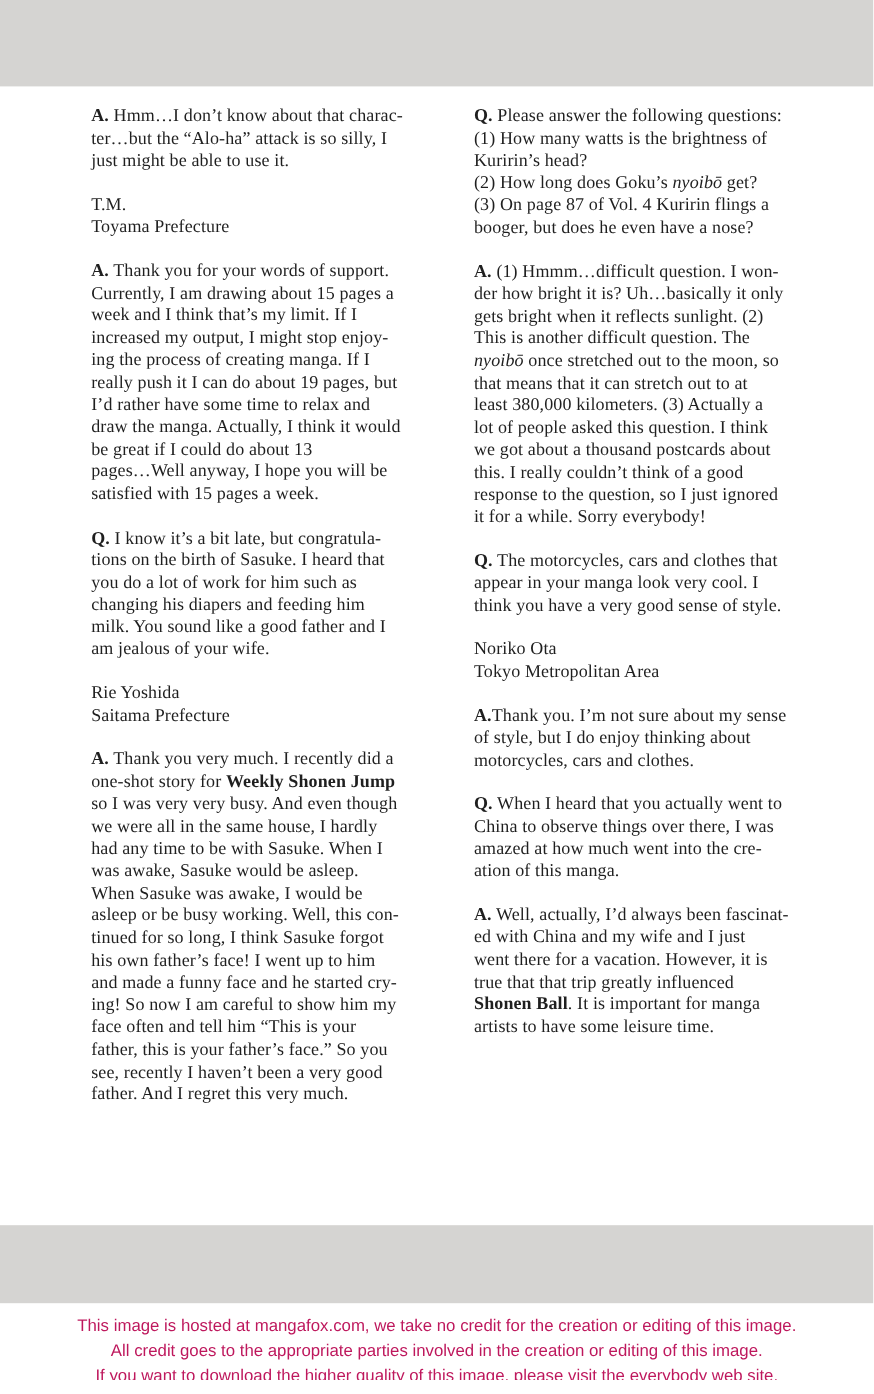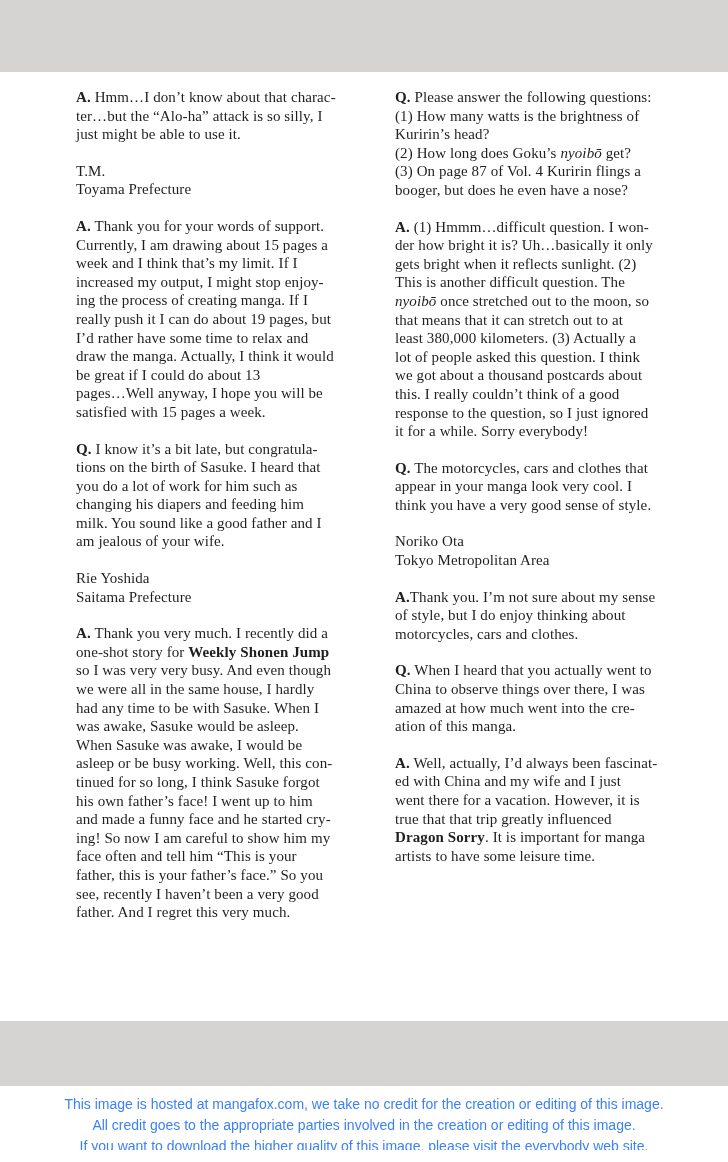--- a/index.html
+++ b/index.html
@@ -37,21 +37,21 @@
   .para em { font-style: italic; }
   .footer {
     position: absolute;
     top: 1094px;
     left: 0;
     width: 728px;
     text-align: center;
     font-family: "Liberation Sans", sans-serif;
     font-size: 14px;
     line-height: 21px;
-    color: #3b82f6;
+    color: #be185d;
   }
 </style>
 </head>
 <body>
 
 <div class="page">
 
   <div class="band band-top"></div>
 
   <div class="col col-left">
@@ -63,21 +63,21 @@
     <p class="para"><strong>A.</strong> Thank you very much. I recently did a<br>one-shot story for <strong>Weekly Shonen Jump</strong><br>so I was very very busy. And even though<br>we were all in the same house, I hardly<br>had any time to be with Sasuke. When I<br>was awake, Sasuke would be asleep.<br>When Sasuke was awake, I would be<br>asleep or be busy working. Well, this con-<br>tinued for so long, I think Sasuke forgot<br>his own father’s face! I went up to him<br>and made a funny face and he started cry-<br>ing! So now I am careful to show him my<br>face often and tell him “This is your<br>father, this is your father’s face.” So you<br>see, recently I haven’t been a very good<br>father. And I regret this very much.</p>
   </div>
 
   <div class="col col-right">
     <p class="para"><strong>Q.</strong> Please answer the following questions:<br>(1) How many watts is the brightness of<br>Kuririn’s head?<br>(2) How long does Goku’s <em>nyoibō</em> get?<br>(3) On page 87 of Vol. 4 Kuririn flings a<br>booger, but does he even have a nose?</p>
     <p class="para"><strong>A.</strong> (1) Hmmm…difficult question. I won-<br>der how bright it is? Uh…basically it only<br>gets bright when it reflects sunlight. (2)<br>This is another difficult question. The<br><em>nyoibō</em> once stretched out to the moon, so<br>that means that it can stretch out to at<br>least 380,000 kilometers. (3) Actually a<br>lot of people asked this question. I think<br>we got about a thousand postcards about<br>this. I really couldn’t think of a good<br>response to the question, so I just ignored<br>it for a while. Sorry everybody!</p>
     <p class="para"><strong>Q.</strong> The motorcycles, cars and clothes that<br>appear in your manga look very cool. I<br>think you have a very good sense of style.</p>
     <p class="para">Noriko Ota<br>Tokyo Metropolitan Area</p>
     <p class="para"><strong>A.</strong>Thank you. I’m not sure about my sense<br>of style, but I do enjoy thinking about<br>motorcycles, cars and clothes.</p>
     <p class="para"><strong>Q.</strong> When I heard that you actually went to<br>China to observe things over there, I was<br>amazed at how much went into the cre-<br>ation of this manga.</p>
-    <p class="para"><strong>A.</strong> Well, actually, I’d always been fascinat-<br>ed with China and my wife and I just<br>went there for a vacation. However, it is<br>true that that trip greatly influenced<br><strong>Dragon Sorry</strong>. It is important for manga<br>artists to have some leisure time.</p>
+    <p class="para"><strong>A.</strong> Well, actually, I’d always been fascinat-<br>ed with China and my wife and I just<br>went there for a vacation. However, it is<br>true that that trip greatly influenced<br><strong>Shonen Ball</strong>. It is important for manga<br>artists to have some leisure time.</p>
   </div>
 
   <div class="band band-bottom"></div>
 
   <div class="footer">
     <div>This image is hosted at mangafox.com, we take no credit for the creation or editing of this image.</div>
     <div>All credit goes to the appropriate parties involved in the creation or editing of this image.</div>
     <div>If you want to download the higher quality of this image, please visit the everybody web site.</div>
   </div>
 

